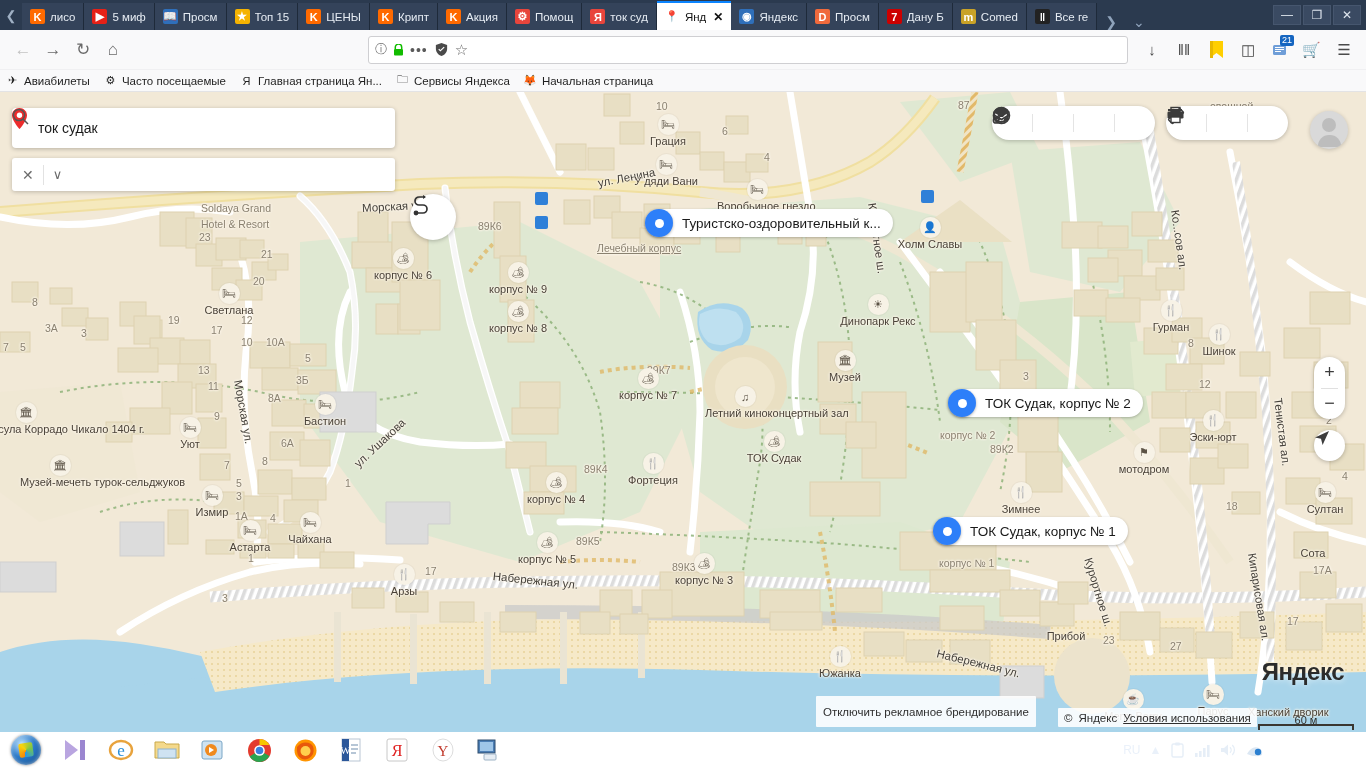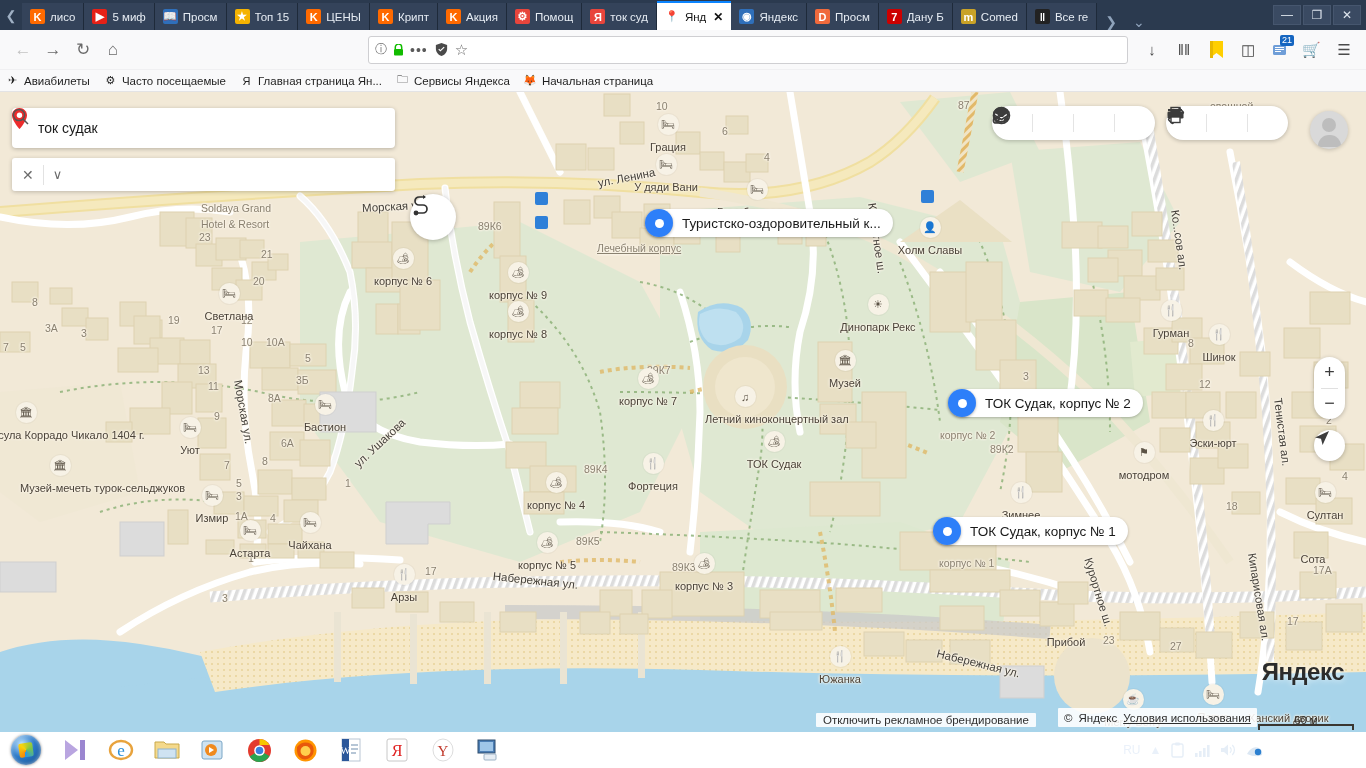--- a/index.html
+++ b/index.html
@@ -92,21 +92,21 @@
   }
   .mlabel.hnum { font-size:10.5px; color:#8a8170; }
   .mlabel.street { font-size:11.5px; color:#44403a; }
   .poi { position:absolute; text-align:center; }
   .poi .pin {
     width:21px; height:21px; border-radius:50%; background:#f7f2e6;
     display:flex; align-items:center; justify-content:center; margin:0 auto;
     font-size:11px; color:#5b5245; box-shadow:0 0 0 1px rgba(0,0,0,.03);
   }
   .poi .ptxt {
-    font-size:11px; color:#4a4238; white-space:nowrap; margin-top:6px;
+    font-size:11px; color:#4a4238; white-space:nowrap; margin-top:0;
     text-shadow:0 0 3px #fbf5e9,0 0 3px #fbf5e9,0 0 2px #fbf5e9;
   }
 
   
   .balloon {
     position:absolute; display:flex; align-items:center; height:28px;
     background:#fff; border-radius:14px; padding-right:12px;
     box-shadow:0 1px 3px rgba(0,0,0,.25);
   }
   .balloon .bdot {
@@ -162,21 +162,21 @@
                  font-size:18px; color:#3c3c3c; }
   .zoomctl .zline { width:17px; height:1px; background:#e0e0e0; }
   .geoloc {
     position:absolute; right:21px; top:338px; width:31px; height:31px; border-radius:50%;
     background:#fff; box-shadow:0 1px 4px rgba(0,0,0,.25);
     display:flex; align-items:center; justify-content:center;
   }
 
   
   .adbrand {
-    position:absolute; left:14px; bottom:5px; height:14px; background:rgba(255,255,255,.88);
+    position:absolute; left:14px; bottom:5px; height:31px; background:rgba(255,255,255,.88);
     display:flex; align-items:center; padding:0 7px; font-size:11.5px; color:#2e2e2e; border-radius:1px;
   }
   .copyrow {
     position:absolute; left:820px; bottom:5px; height:19px;
     display:flex; align-items:center; gap:6px; font-size:11.5px; color:#2e2e2e;
     background:rgba(255,255,255,.88); padding:0 6px; border-radius:1px;
   }
   .copyrow a { color:#2e2e2e; text-decoration:underline; }
   .scalebar { position:absolute; right:12px; bottom:6px; display:flex; flex-direction:column; align-items:center; }
   .scalebar .slabel { font-size:11px; color:#33302b; margin-bottom:-2px; }

